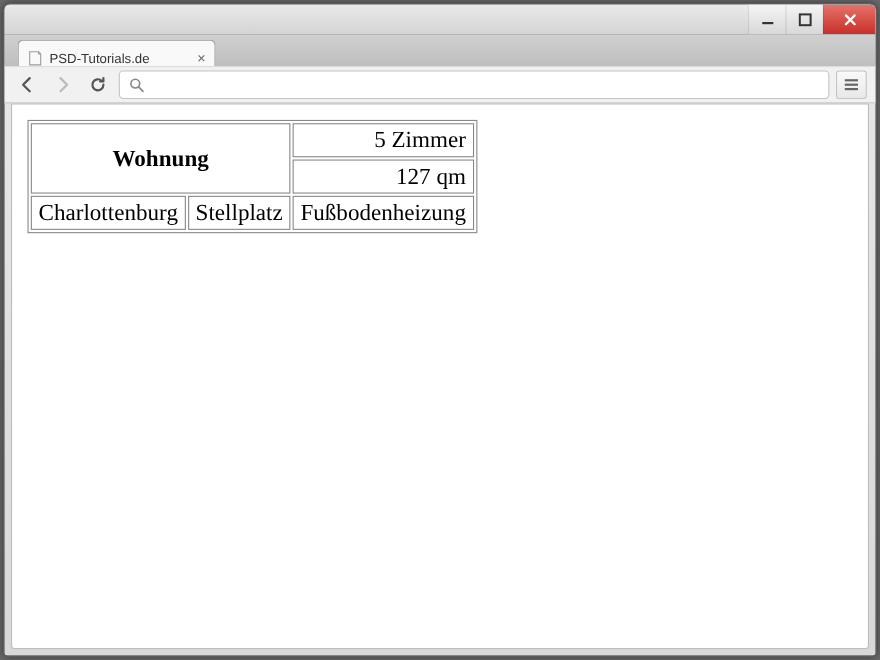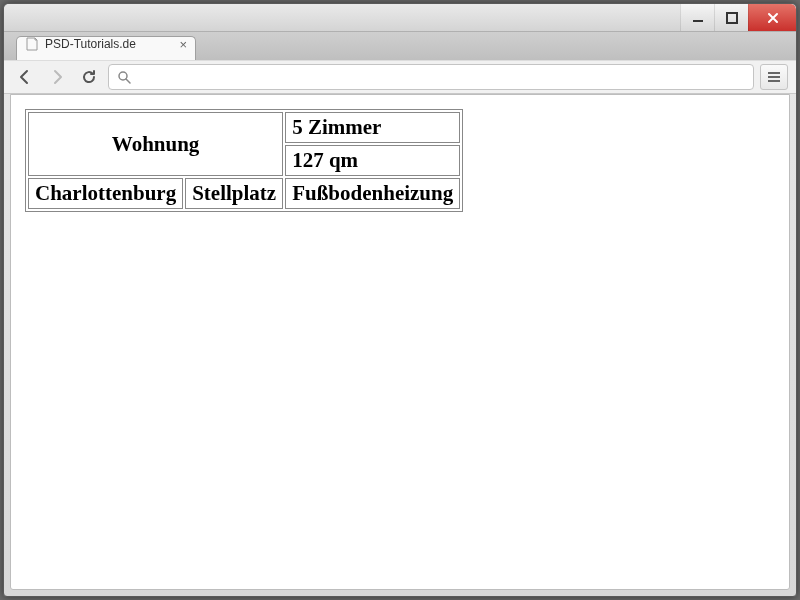--- a/index.html
+++ b/index.html
@@ -57,21 +57,21 @@
       padding-left: 12px;
     }
     .tab {
       background: #f9f9f9;
       border: 1px solid #a0a0a0;
       border-bottom: none;
       border-radius: 5px 5px 0 0;
       height: 24px;
       min-width: 180px;
       display: flex;
-      align-items: flex-start;
+      align-items: flex-end;
       padding: 0 8px;
       font-size: 12px;
       color: #333;
       gap: 6px;
     }
     .tab .favicon {
       width: 14px; height: 14px;
       display: flex; align-items:center; justify-content:center;
     }
     .tab .tab-title { flex: 1; white-space: nowrap; overflow:hidden; text-overflow:ellipsis; }
@@ -128,22 +128,22 @@
       overflow: auto;
     }
     table.data {
       border-collapse: separate;
       border-spacing: 2px;
       border: 1px solid #888;
     }
     table.data th, table.data td {
       border: 1px solid #888;
       padding: 2px 6px;
-      text-align: left;
-      font-weight: bold;
+      text-align: right;
+      font-weight: normal;
       vertical-align: middle;
     }
     table.data th {
       text-align: center;
       font-weight: bold;
     }
   </style>
 </head>
 <body>
 

